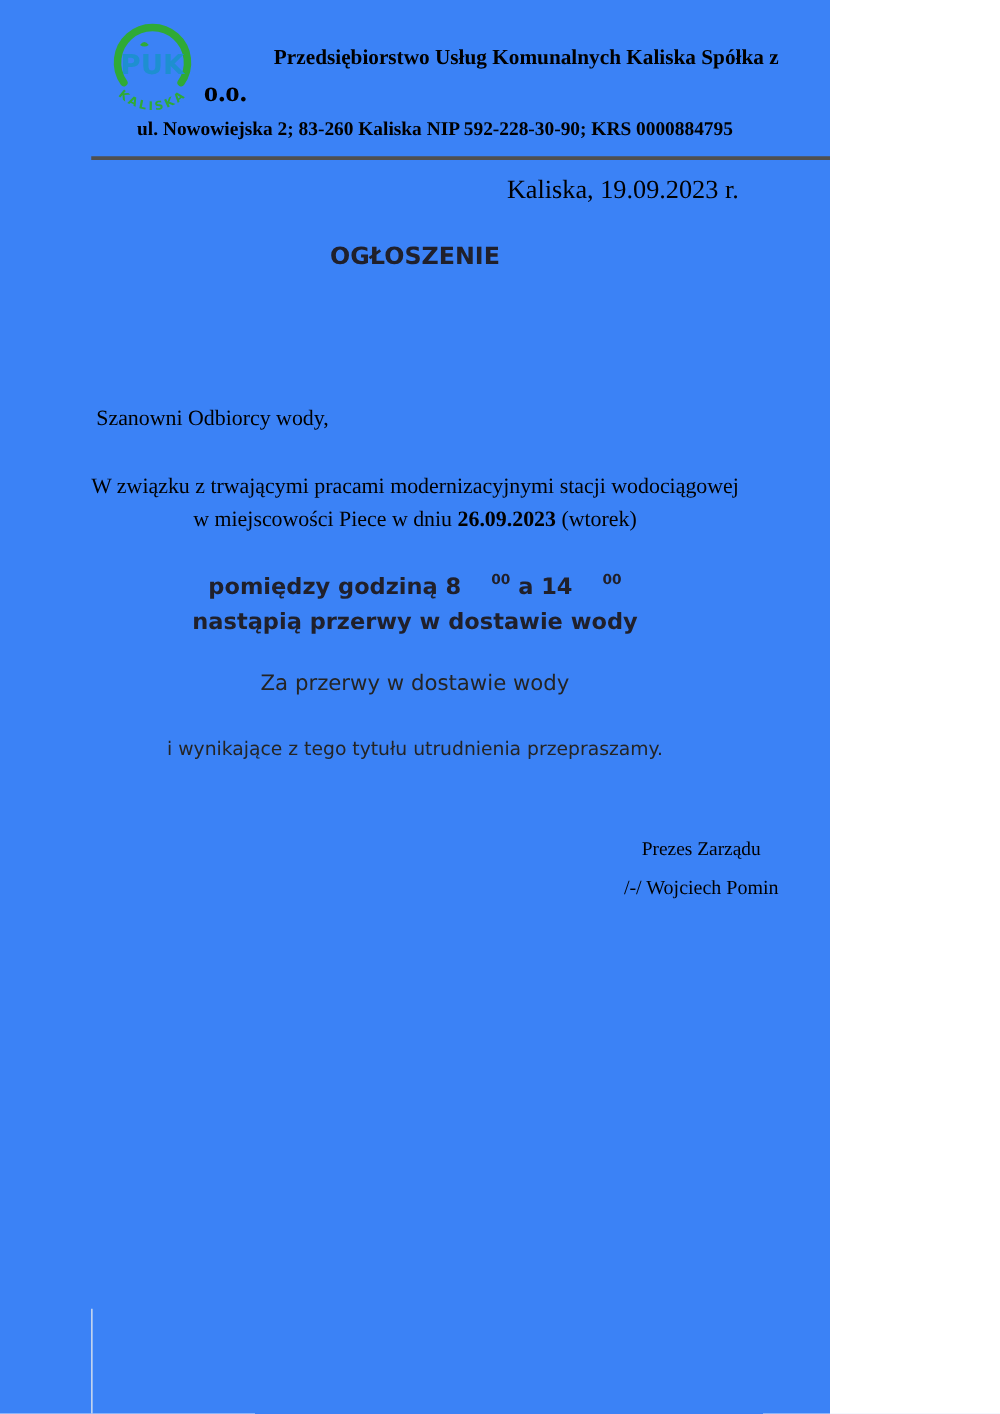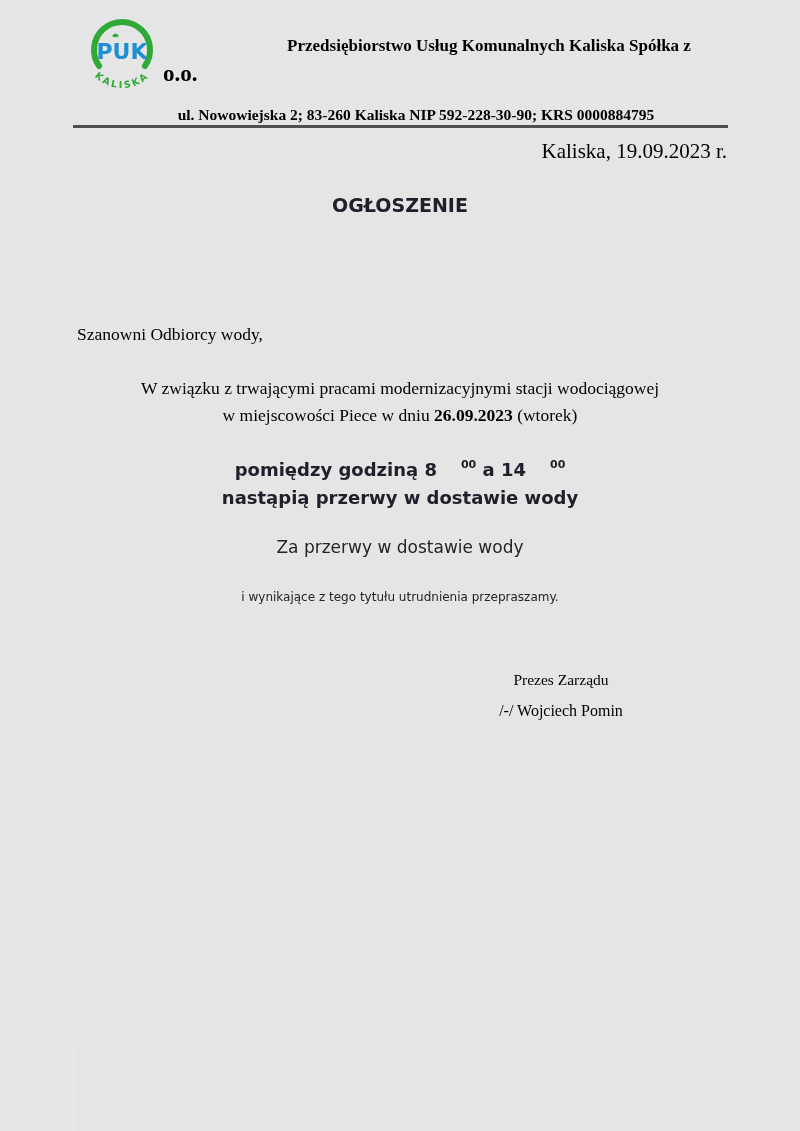--- a/index.html
+++ b/index.html
@@ -2,23 +2,23 @@
 <html><head>
 <meta charset="utf-8">
 <style>
   html, body {
     margin: 0;
     padding: 0;
     background: #ffffff;
   }
   .page {
     position: relative;
-    width: 800px;
+    width: 664px;
     height: 1131px;
-    background: #e5e5e5;
+    background: #3b82f6;
     overflow: hidden;
     font-family: "Liberation Serif", serif;
     color: #000000;
   }
   .abs { position: absolute; }
   .center-line {
     left: 0;
     right: 0;
     text-align: center;
     white-space: nowrap;
@@ -38,21 +38,21 @@
     font-size: 17px;
   }
   .company-suffix {
     left: 163px;
     top: 61px;
     font-family: "Liberation Serif", serif;
     font-weight: bold;
     font-size: 23px;
   }
   .company-address {
-    top: 106px;
+    top: 95px;
     padding-left: 32px;
     font-family: "Liberation Serif", serif;
     font-weight: bold;
     font-size: 15.5px;
   }
   .header-rule {
     left: 73px;
     top: 125px;
     width: 655px;
     height: 3px;
@@ -112,21 +112,21 @@
   }
   .apology1 {
     top: 537px;
     font-family: "DejaVu Sans", sans-serif;
     font-size: 17px;
     color: #242424;
   }
   .apology2 {
     top: 590px;
     font-family: "DejaVu Sans", sans-serif;
-    font-size: 12px;
+    font-size: 15px;
     color: #242424;
   }
   
   .signature-block {
     left: 421px;
     top: 671px;
     width: 280px;
     text-align: center;
   }
   .signature-role {

